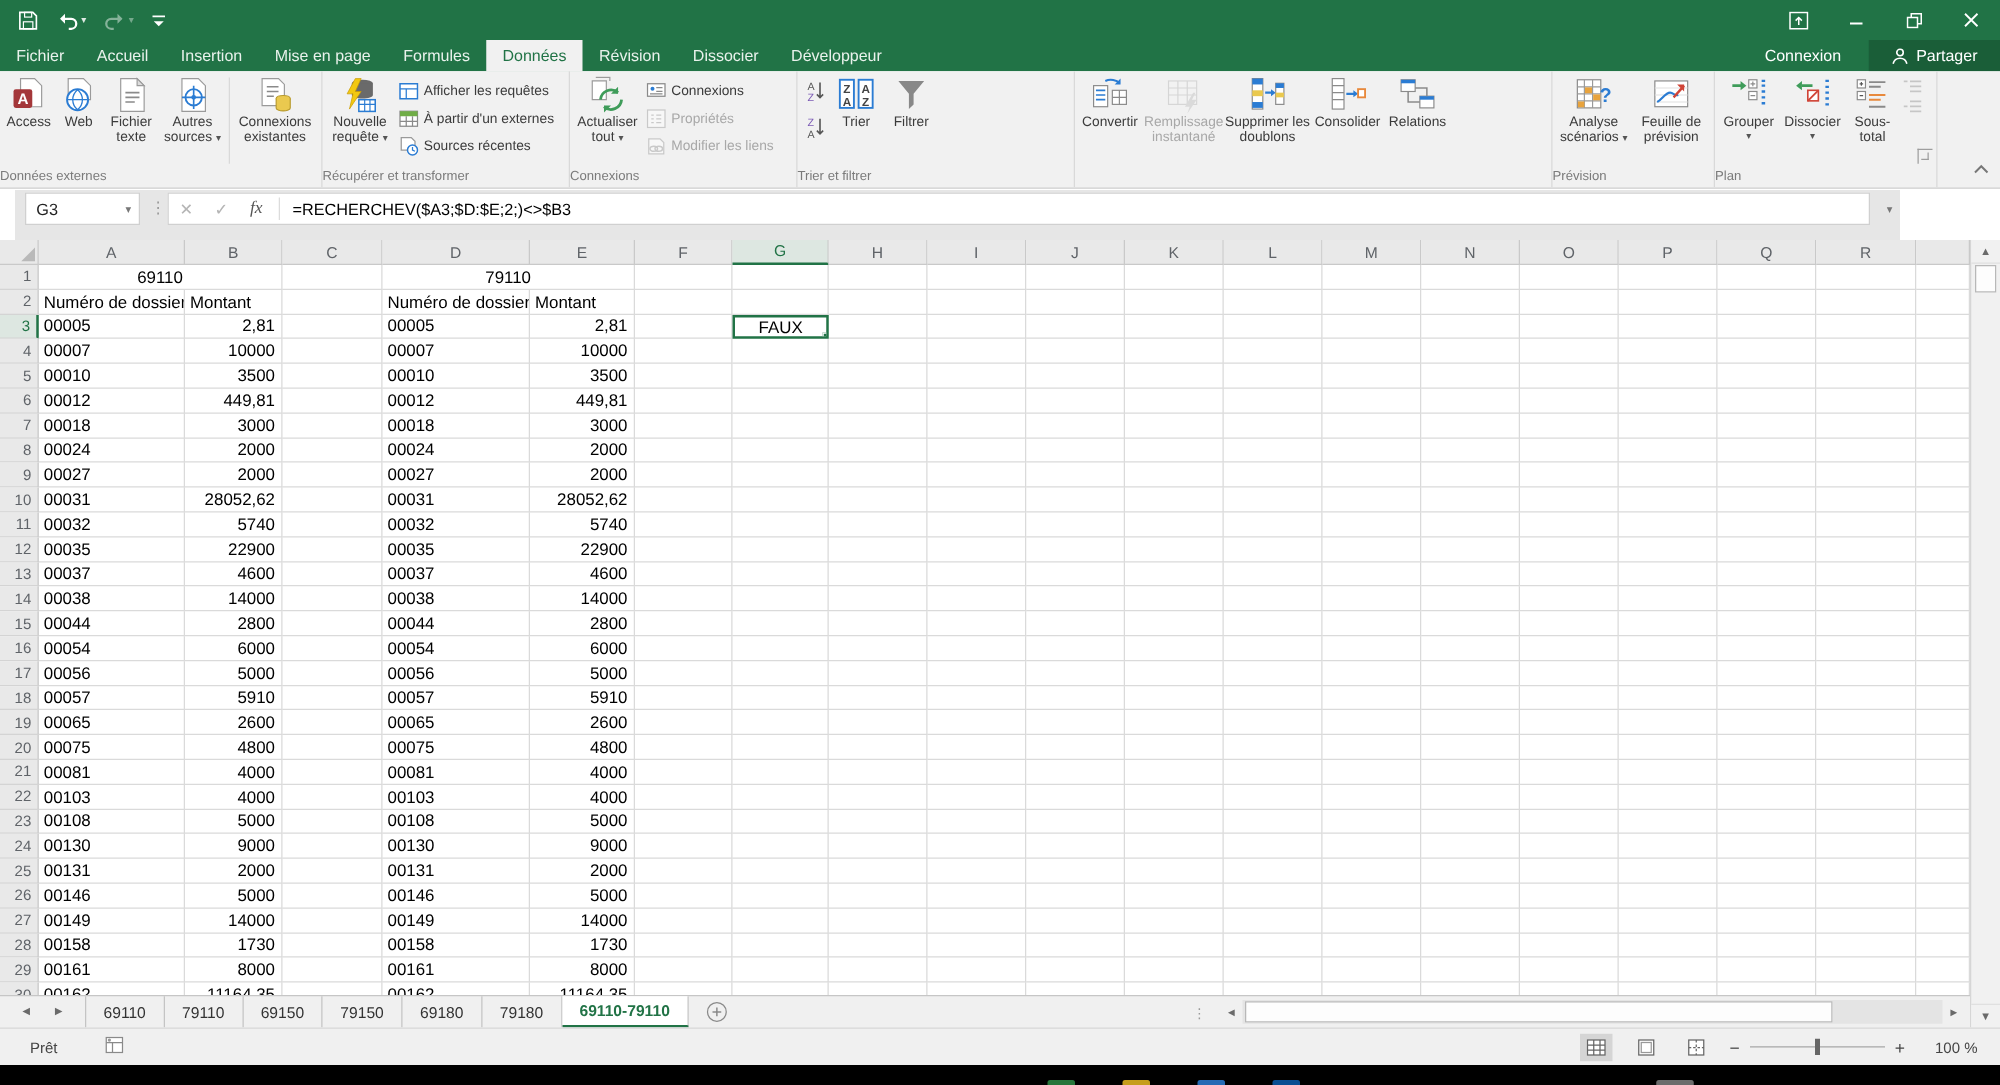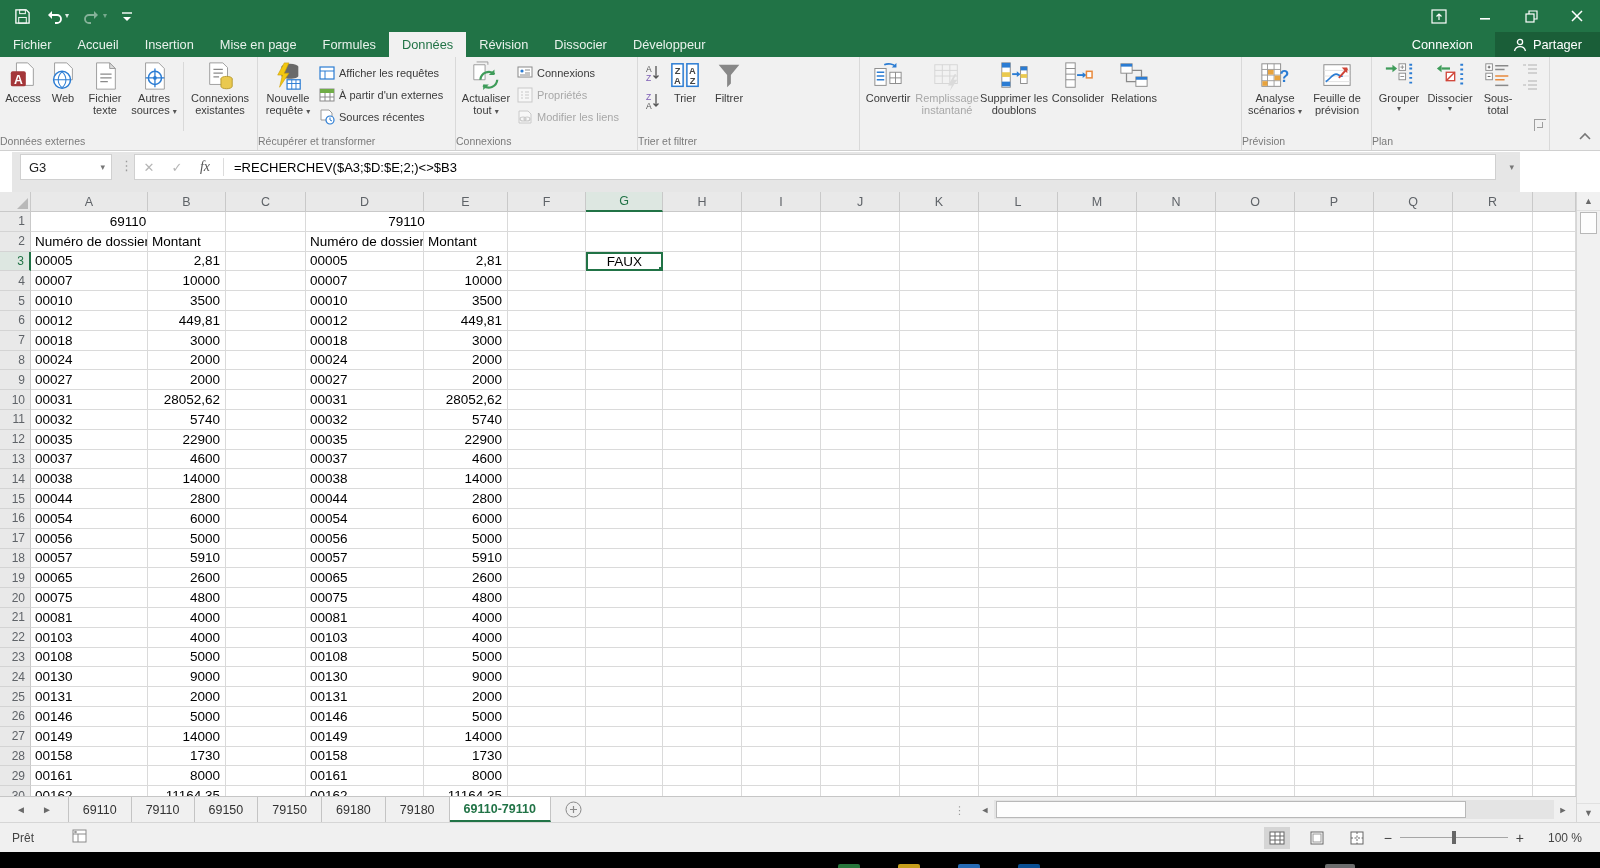--- a/index.html
+++ b/index.html
@@ -87,21 +87,21 @@
   .stab.active{background:#fff;color:#217346;font-weight:bold;border-bottom:2px solid #217346;}
   .addsheet{display:flex;align-items:center;padding:0 14px;}
   .splitdots{position:absolute;left:954px;top:7px;color:#9a9a9a;font-size:11px;}
   .hscroll{position:absolute;left:976px;top:3px;width:596px;height:19px;display:flex;align-items:center;}
   .hs-arrow{width:18px;height:19px;display:flex;align-items:center;justify-content:center;color:#6a6a6a;font-size:9px;}
   .hs-track{flex:1;height:19px;background:#e4e4e4;position:relative;}
   .hs-thumb{position:absolute;left:2px;top:1px;bottom:1px;width:470px;background:#fdfdfd;border:1px solid #b8b8b8;}
 
   
   .statusbar{position:absolute;top:822px;left:0;width:1600px;height:30px;background:#f0f0f0;border-top:1px solid #d6d6d6;display:flex;align-items:center;font-size:12px;color:#444;}
-  .pret{padding-left:12px;}
+  .pret{padding-left:24px;}
   .macroicon{margin-left:38px;}
   .sb-right{margin-left:auto;display:flex;align-items:center;gap:14px;padding-right:18px;}
   .viewbtn{width:26px;height:22px;display:flex;align-items:center;justify-content:center;}
   .viewbtn.pressed{background:#d5d5d5;}
   .zoomctl{display:flex;align-items:center;gap:8px;color:#444;}
   .ztrack{width:108px;height:1px;background:#a6a6a6;position:relative;}
   .zthumb{position:absolute;left:52px;top:-6px;width:4px;height:13px;background:#666;}
   .zoomtext{width:44px;text-align:right;font-size:12px;}
 
   

